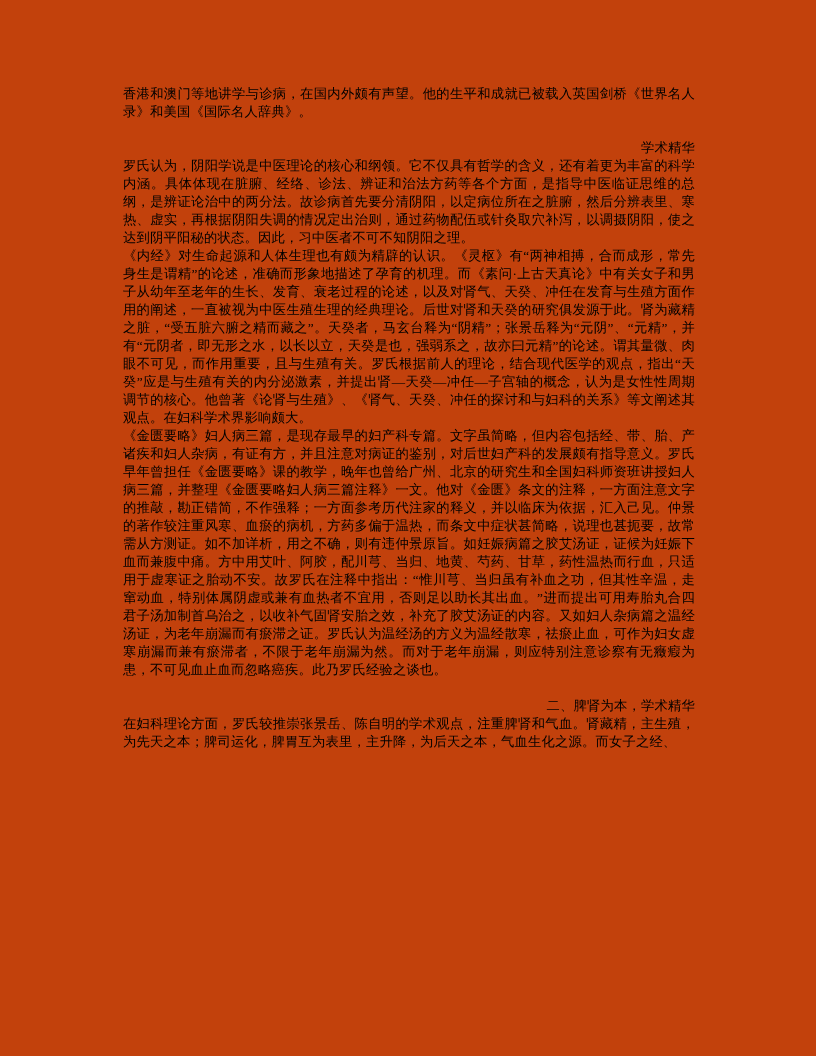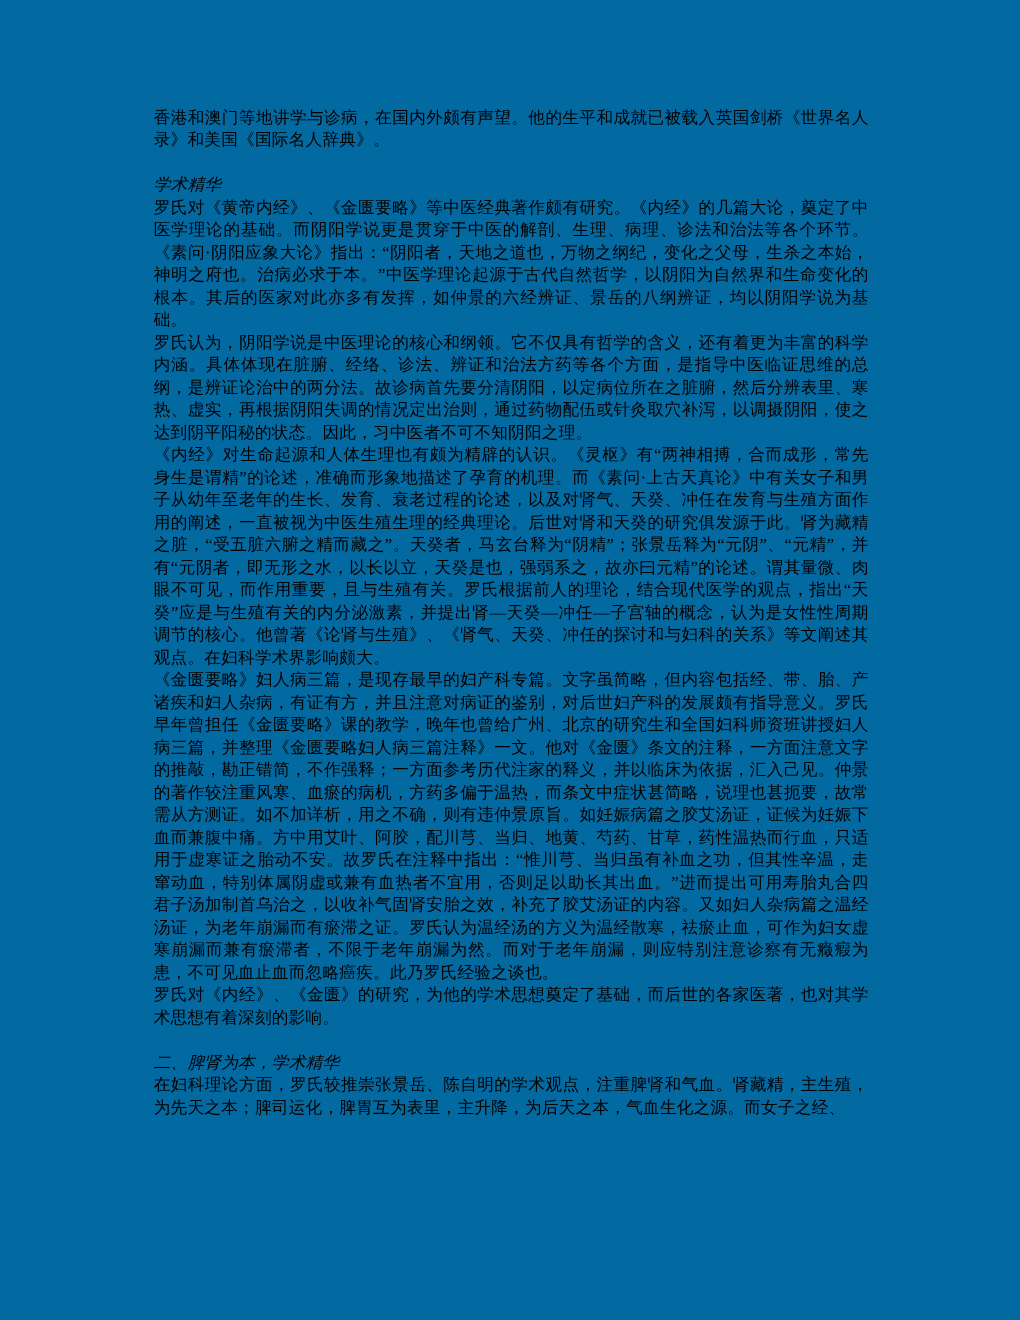--- a/index.html
+++ b/index.html
@@ -9,51 +9,48 @@
   body {
     width: 816px;
     height: 1056px;
     overflow: hidden;
     font-family: "Liberation Serif", "DejaVu Serif", serif;
     color: #000000;
   }
   .page {
     width: 816px;
     height: 1056px;
-    background: #0369a1;
+    background: #c2410c;
     padding: 85px 121px 40px 123px;
   }
   .block {
     font-size: 13.3px;
     line-height: 18px;
     text-align: justify;
     letter-spacing: 0.2px;
     word-break: break-all;
   }
   .heading {
     margin-top: 18px;
-    text-align: left;
-    font-style: italic;
+    text-align: right;
   }
 </style>
 </head>
 <body>
 
 <div class="page">
   <div class="block para">香港和澳门等地讲学与诊病，在国内外颇有声望。他的生平和成就已被载入英国剑桥《世界名人录》和美国《国际名人辞典》。</div>
 
   <div class="block heading">学术精华</div>
 
 
-  <div class="block para">罗氏对《黄帝内经》、《金匮要略》等中医经典著作颇有研究。《内经》的几篇大论，奠定了中医学理论的基础。而阴阳学说更是贯穿于中医的解剖、生理、病理、诊法和治法等各个环节。《素问·阴阳应象大论》指出：“阴阳者，天地之道也，万物之纲纪，变化之父母，生杀之本始，神明之府也。治病必求于本。”中医学理论起源于古代自然哲学，以阴阳为自然界和生命变化的根本。其后的医家对此亦多有发挥，如仲景的六经辨证、景岳的八纲辨证，均以阴阳学说为基础。</div>
 
   <div class="block para">罗氏认为，阴阳学说是中医理论的核心和纲领。它不仅具有哲学的含义，还有着更为丰富的科学内涵。具体体现在脏腑、经络、诊法、辨证和治法方药等各个方面，是指导中医临证思维的总纲，是辨证论治中的两分法。故诊病首先要分清阴阳，以定病位所在之脏腑，然后分辨表里、寒热、虚实，再根据阴阳失调的情况定出治则，通过药物配伍或针灸取穴补泻，以调摄阴阳，使之达到阴平阳秘的状态。因此，习中医者不可不知阴阳之理。</div>
 
   <div class="block para">《内经》对生命起源和人体生理也有颇为精辟的认识。《灵枢》有“两神相搏，合而成形，常先身生是谓精”的论述，准确而形象地描述了孕育的机理。而《素问·上古天真论》中有关女子和男子从幼年至老年的生长、发育、衰老过程的论述，以及对肾气、天癸、冲任在发育与生殖方面作用的阐述，一直被视为中医生殖生理的经典理论。后世对肾和天癸的研究俱发源于此。肾为藏精之脏，“受五脏六腑之精而藏之”。天癸者，马玄台释为“阴精”；张景岳释为“元阴”、“元精”，并有“元阴者，即无形之水，以长以立，天癸是也，强弱系之，故亦曰元精”的论述。谓其量微、肉眼不可见，而作用重要，且与生殖有关。罗氏根据前人的理论，结合现代医学的观点，指出“天癸”应是与生殖有关的内分泌激素，并提出肾—天癸—冲任—子宫轴的概念，认为是女性性周期调节的核心。他曾著《论肾与生殖》、《肾气、天癸、冲任的探讨和与妇科的关系》等文阐述其观点。在妇科学术界影响颇大。</div>
 
   <div class="block para">《金匮要略》妇人病三篇，是现存最早的妇产科专篇。文字虽简略，但内容包括经、带、胎、产诸疾和妇人杂病，有证有方，并且注意对病证的鉴别，对后世妇产科的发展颇有指导意义。罗氏早年曾担任《金匮要略》课的教学，晚年也曾给广州、北京的研究生和全国妇科师资班讲授妇人病三篇，并整理《金匮要略妇人病三篇注释》一文。他对《金匮》条文的注释，一方面注意文字的推敲，勘正错简，不作强释；一方面参考历代注家的释义，并以临床为依据，汇入己见。仲景的著作较注重风寒、血瘀的病机，方药多偏于温热，而条文中症状甚简略，说理也甚扼要，故常需从方测证。如不加详析，用之不确，则有违仲景原旨。如妊娠病篇之胶艾汤证，证候为妊娠下血而兼腹中痛。方中用艾叶、阿胶，配川芎、当归、地黄、芍药、甘草，药性温热而行血，只适用于虚寒证之胎动不安。故罗氏在注释中指出：“惟川芎、当归虽有补血之功，但其性辛温，走窜动血，特别体属阴虚或兼有血热者不宜用，否则足以助长其出血。”进而提出可用寿胎丸合四君子汤加制首乌治之，以收补气固肾安胎之效，补充了胶艾汤证的内容。又如妇人杂病篇之温经汤证，为老年崩漏而有瘀滞之证。罗氏认为温经汤的方义为温经散寒，祛瘀止血，可作为妇女虚寒崩漏而兼有瘀滞者，不限于老年崩漏为然。而对于老年崩漏，则应特别注意诊察有无癥瘕为患，不可见血止血而忽略癌疾。此乃罗氏经验之谈也。</div>
 
-  <div class="block para">罗氏对《内经》、《金匮》的研究，为他的学术思想奠定了基础，而后世的各家医著，也对其学术思想有着深刻的影响。</div>
 
   <div class="block heading">二、脾肾为本，学术精华</div>
 
   <div class="block para">在妇科理论方面，罗氏较推崇张景岳、陈自明的学术观点，注重脾肾和气血。肾藏精，主生殖，为先天之本；脾司运化，脾胃互为表里，主升降，为后天之本，气血生化之源。而女子之经、</div>
 </div>
 
 </body></html>

